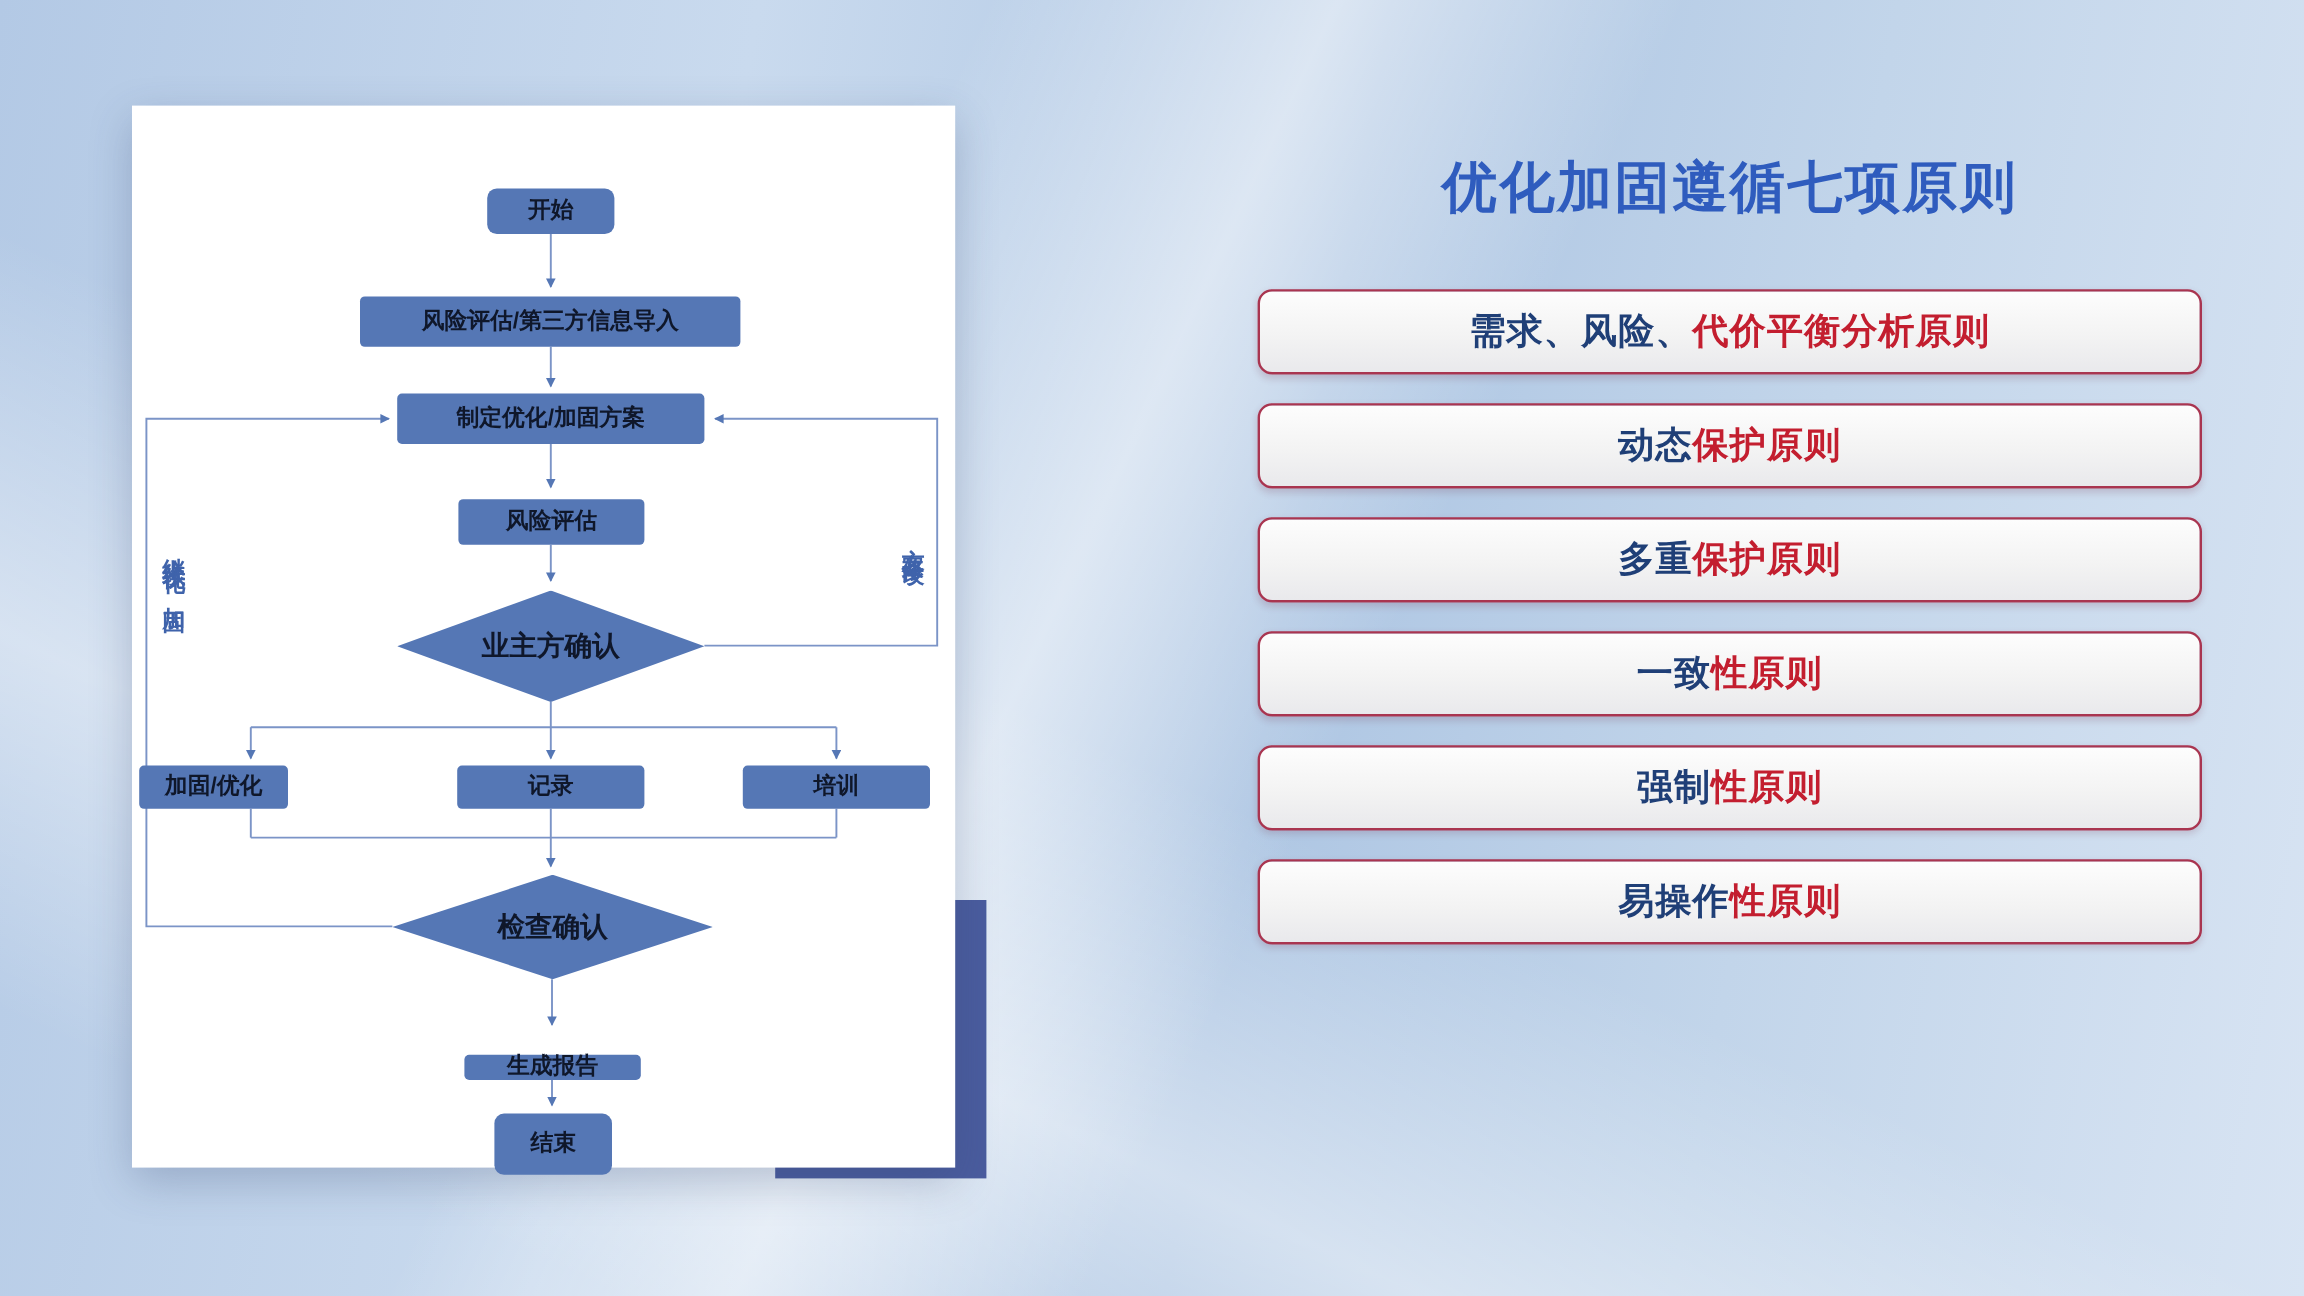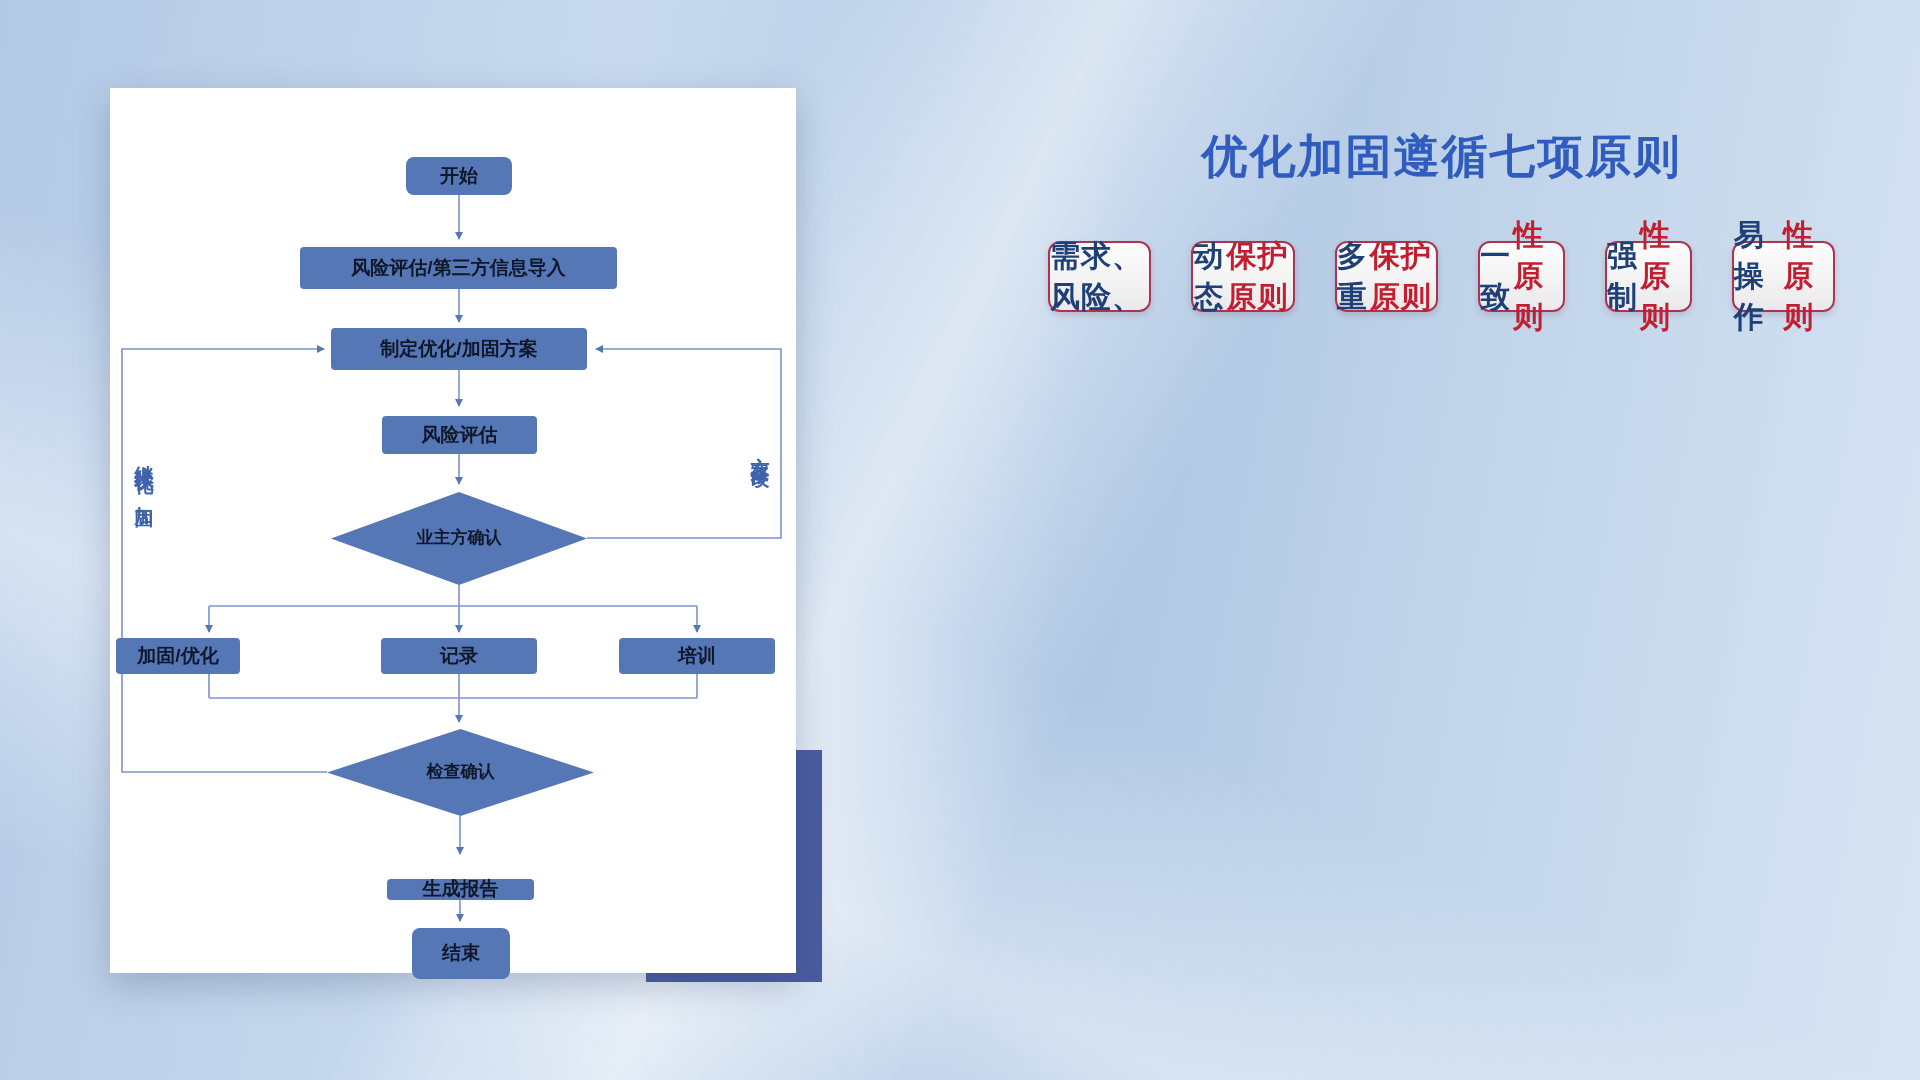--- a/index.html
+++ b/index.html
@@ -30,39 +30,39 @@
 
   .node {
     position:absolute; display:flex; align-items:center; justify-content:center;
     background:#5577b5; color:#0f172a; font-weight:600; font-size:19px;
     text-align:center; line-height:1.1;
   }
   .pill { border-radius:8px; }
   .rect { border-radius:4px; }
   .diamond {
     clip-path:polygon(50% 0, 100% 50%, 50% 100%, 0 50%);
-    font-size:17px;
+    font-size:23px;
   }
   .vlabel {
     position:absolute; writing-mode:vertical-rl; text-orientation:upright;
     color:#3f63ab; font-size:19px; font-weight:700; letter-spacing:4px;
     display:flex; align-items:center; justify-content:center;
   }
 
   
   .panel { position:absolute; left:1048px; top:0; width:787px; height:1080px; }
   .panel-title {
     position:absolute; left:0; top:110px; width:787px;
     text-align:center; font-size:46px; font-weight:800; color:#2f5cbe;
     letter-spacing:2px;
     margin-top:16px;
   }
   .principles {
     position:absolute; left:0; top:241px; width:787px;
-    display:flex; flex-direction:row; gap:40px;
+    display:flex; flex-direction:column; gap:24px;
   }
   .principle {
     height:71px; border-radius:12px;
     border:2px solid #a93550;
     background:linear-gradient(180deg, #fdfdfd 0%, #f3f3f3 55%, #e9e9ec 100%);
     box-shadow:0 3px 6px rgba(110,40,60,.18);
     display:flex; align-items:center; justify-content:center;
     font-size:30px; font-weight:600; letter-spacing:1px;
   }
   .principle .navy { color:#1f3f77; }
@@ -139,20 +139,21 @@
   </div>
 
   <div class="panel">
 
     <div class="panel-title">优化加固遵循七项原则</div>
 
     <div class="principles">
 
       <div class="principle">
         <span class="navy">需求、风险、</span>
+          <span class="red">代价平衡分析原则</span>
       </div>
 
 
       <div class="principle">
         <span class="navy">动态</span>
           <span class="red">保护原则</span>
       </div>
 
       <div class="principle">
         <span class="navy">多重</span>

